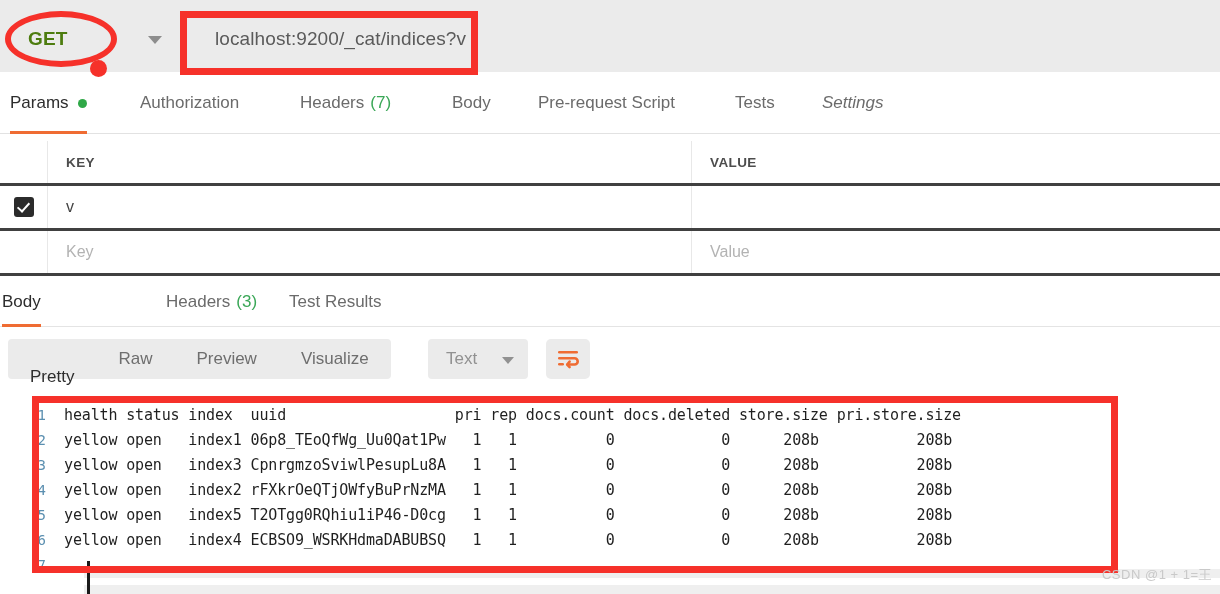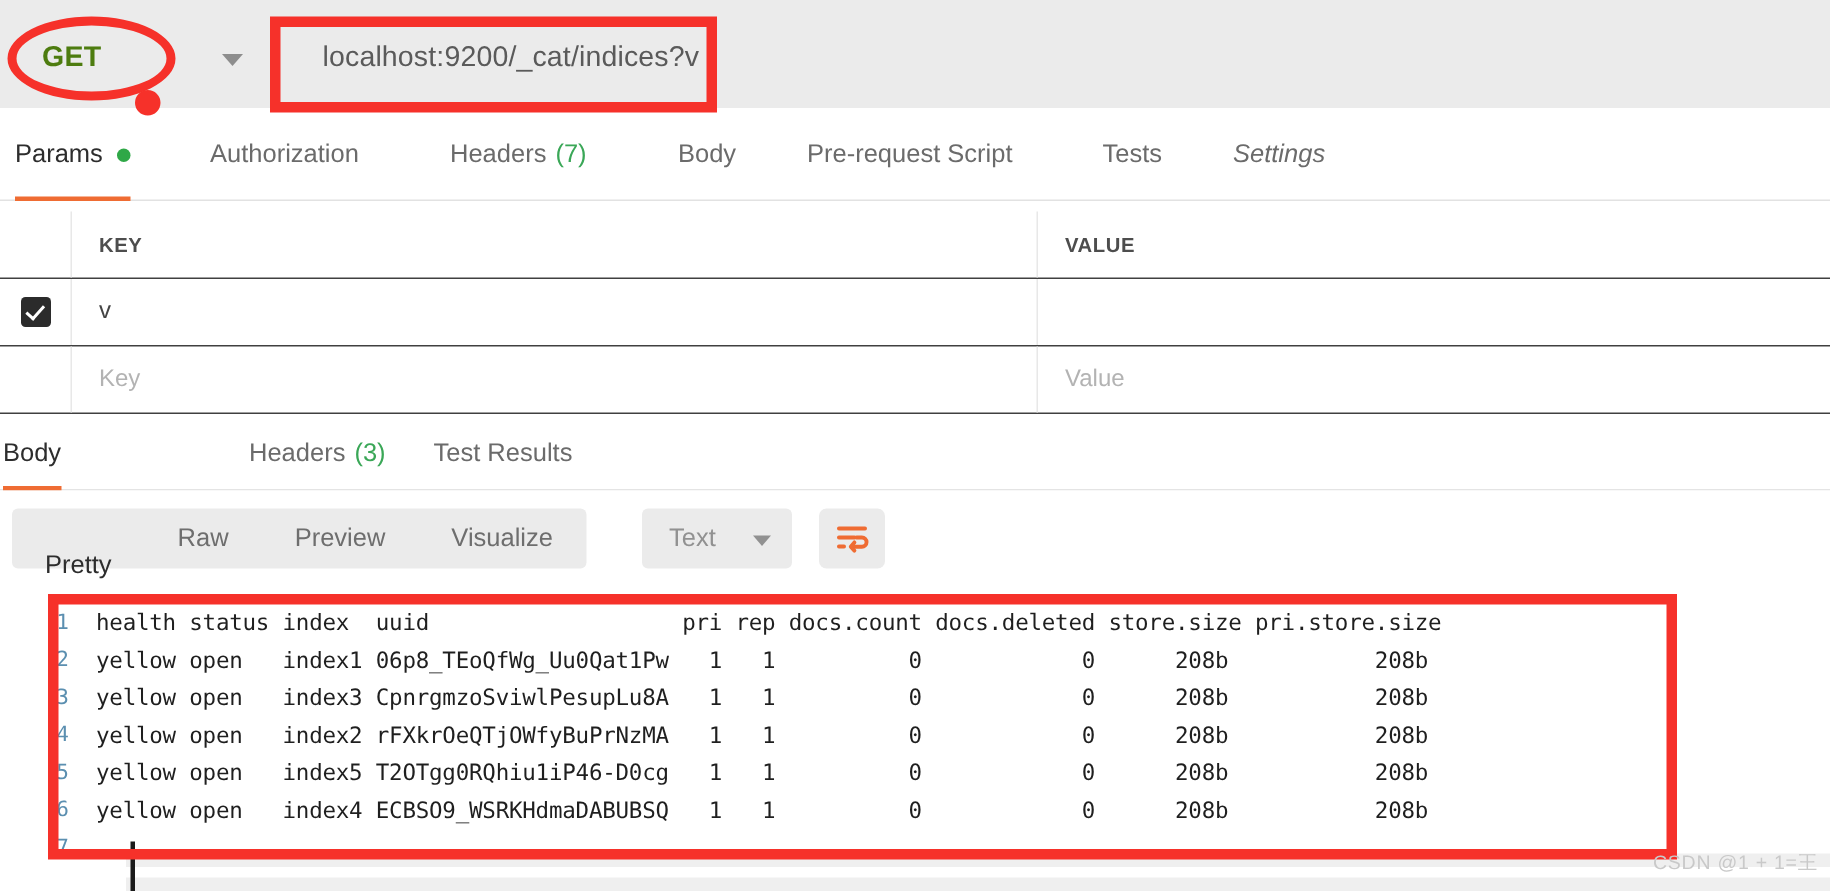--- a/index.html
+++ b/index.html
@@ -117,21 +117,21 @@
   .params {
     position: absolute;
     left: 0; top: 141px;
     width: 1220px;
     background: #fff;
   }
   .prow {
     position: relative;
     display: flex;
     height: 45px;
-    border-bottom: 1px solid #404040;
+    border-bottom: 3px solid #404040;
     box-sizing: border-box;
   }
   .prow.head { height: 45px; }
   .pcheck {
     width: 48px;
     flex: 0 0 48px;
     border-right: 1px solid #e8e8e8;
     display: flex;
     align-items: center;
     justify-content: center;

